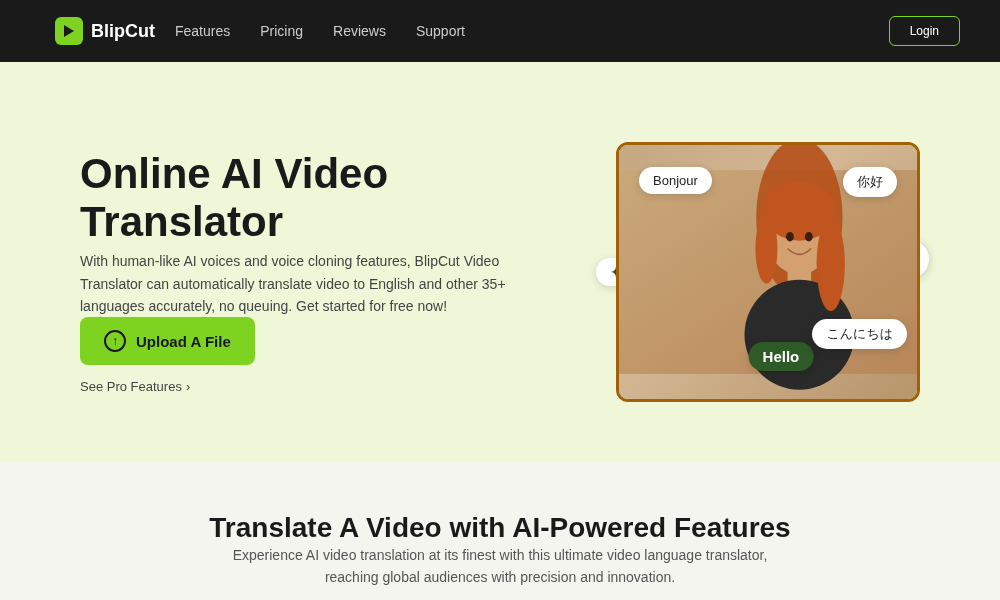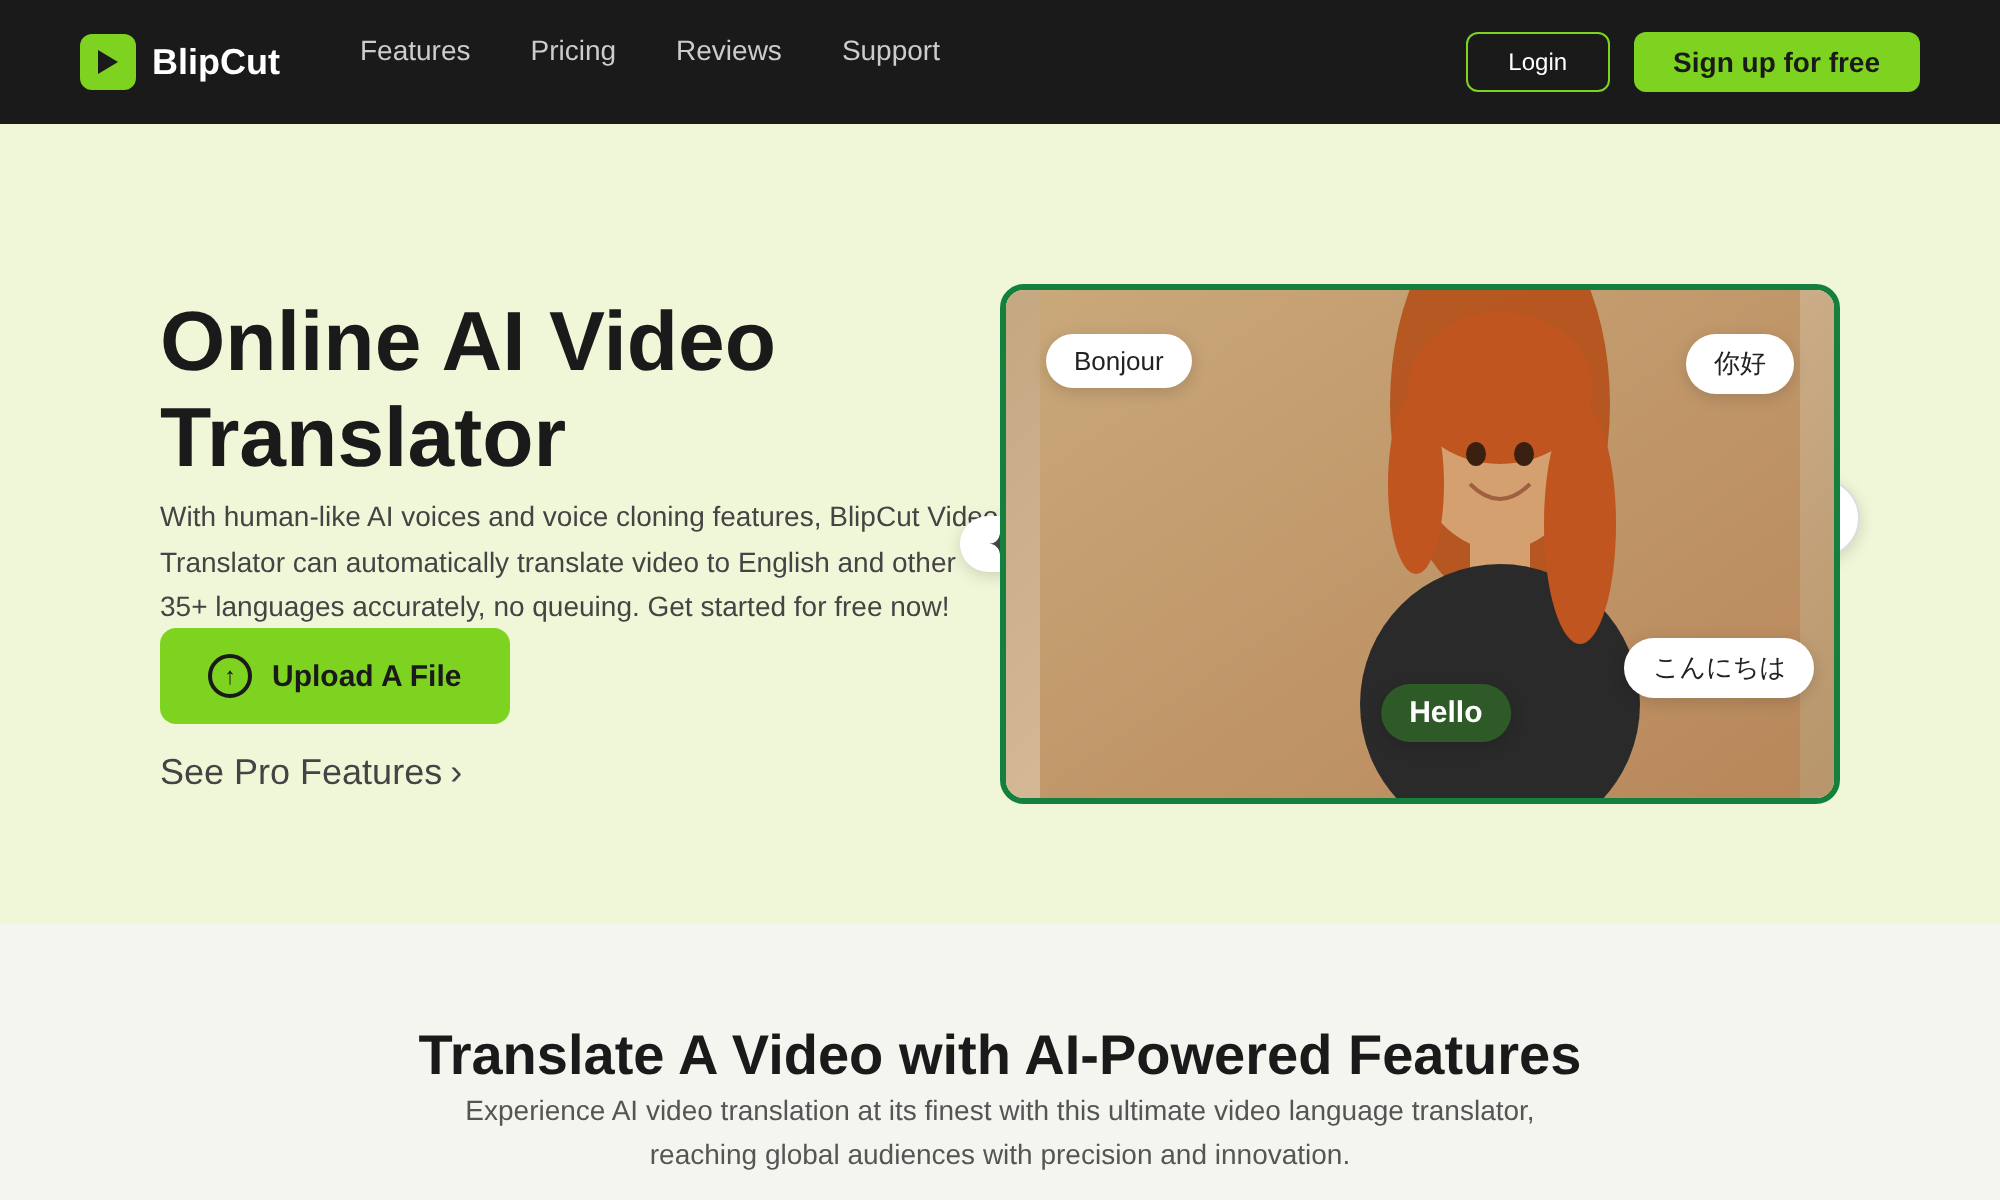--- a/index.html
+++ b/index.html
@@ -7,21 +7,21 @@
 
     
     .navbar {
       background: #1a1a1a;
       height: 62px;
       display: flex;
       align-items: center;
       padding: 0 40px;
       justify-content: space-between;
     }
-    .nav-left { display: flex; gap: 40px; }
+    .nav-left { display: flex; align-items: center; gap: 20px; margin-left: 15px; }
     .logo { display: flex; align-items: center; gap: 8px; }
     .logo-icon {
       width: 28px; height: 28px;
       background: #7ed321;
       border-radius: 6px;
       display: flex; align-items: center; justify-content: center;
       color: #1a1a1a;
       font-weight: 900;
       font-size: 14px;
     }
@@ -94,36 +94,36 @@
     }
     .upload-icon {
       width: 22px; height: 22px;
       border: 2.5px solid #1a1a1a;
       border-radius: 50%;
       display: flex; align-items: center; justify-content: center;
       font-size: 12px;
     }
     .see-pro {
       color: #444;
-      font-size: 18px;
+      font-size: 13px;
       cursor: pointer;
       display: flex;
       align-items: center;
       gap: 4px;
     }
 
     
     .hero-right { position: relative; }
     .video-card {
-      width: 420px;
+      width: 304px;
       height: 260px;
       border-radius: 12px;
       overflow: hidden;
       position: relative;
-      border: 3px solid #15803d;
+      border: 3px solid #a16207;
     }
     .video-bg {
       width: 100%; height: 100%;
       background: linear-gradient(135deg, #c4a882 0%, #d4b896 40%, #b8956a 100%);
       position: relative;
       display: flex; align-items: center; justify-content: center;
     }
     
     .corner { position: absolute; width: 14px; height: 14px; background: #b8e04a; }
     .corner-tl { top: -3px; left: -3px; }
@@ -212,21 +212,20 @@
     </div>
     <div class="nav-links">
       <a class="nav-link">Features</a>
       <a class="nav-link">Pricing</a>
       <a class="nav-link">Reviews</a>
       <a class="nav-link">Support</a>
     </div>
   </div>
   <div class="nav-right">
     <button class="btn-login">Login</button>
-    <button class="btn-signup">Sign up for free</button>
   </div>
 </nav>
 
 <section class="hero">
   <div class="hero-left">
     <h1 class="hero-title">Online AI Video Translator</h1>
     <p class="hero-desc">With human-like AI voices and voice cloning features, BlipCut Video Translator can automatically translate video to English and other 35+ languages accurately, no queuing. Get started for free now!</p>
     <button class="btn-upload">
       <span class="upload-icon">↑</span>
       <span>Upload A File</span>

